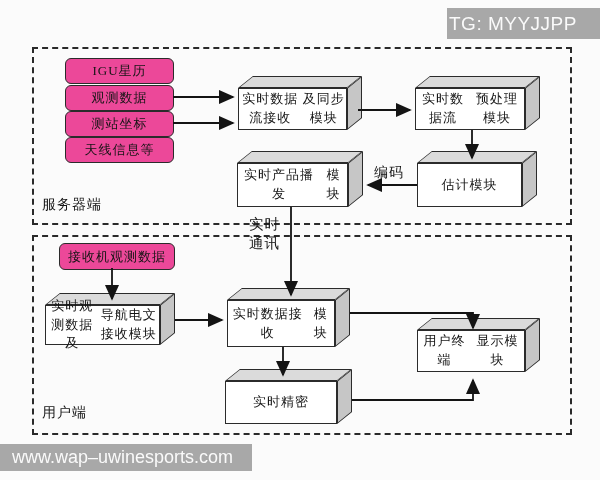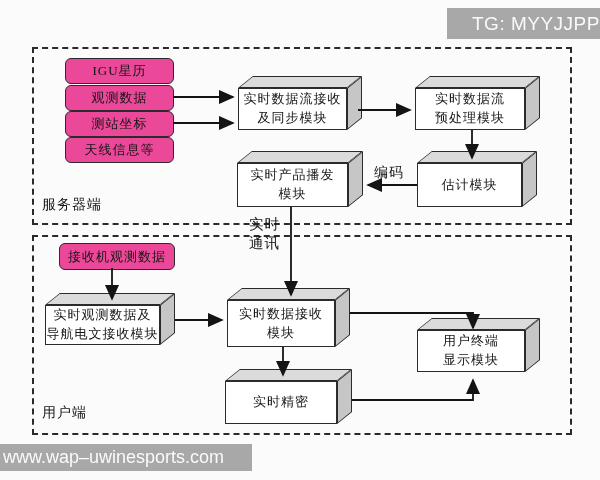--- a/index.html
+++ b/index.html
@@ -13,21 +13,21 @@
   .section-label{position:absolute;font-size:14px;z-index:4;letter-spacing:1px;}
 
   
   .pill{position:absolute;background:#ec4899;border:1.5px solid #2b2b2b;border-radius:6px;
         display:flex;align-items:center;justify-content:center;font-size:13px;z-index:2;
         letter-spacing:1px;}
 
   
   .box3d{position:absolute;z-index:2;}
   .box3d .front{position:absolute;left:0;top:0;width:100%;height:100%;background:#fff;
-        border:1.6px solid #2b2b2b;box-sizing:border-box;display:flex;flex-direction:column;
+        border:1.6px solid #2b2b2b;box-sizing:border-box;display:flex;flex-direction:row;
         align-items:center;justify-content:center;font-size:13px;line-height:1.45;z-index:2;
         text-align:center;letter-spacing:1px;}
   .box3d .top{position:absolute;left:0;top:-12px;width:100%;height:12px;background:#dbdbdb;
         border:1.2px solid #2b2b2b;box-sizing:border-box;transform:skewX(-51.34deg);
         transform-origin:0 100%;z-index:1;}
   .box3d .side{position:absolute;right:-15px;top:0;width:15px;height:100%;background:#c6c6c6;
         border:1.2px solid #2b2b2b;box-sizing:border-box;transform:skewY(-38.66deg);
         transform-origin:0 0;z-index:1;}
 
   
@@ -35,23 +35,23 @@
   #connectors line,#connectors polyline{stroke:#141414;stroke-width:1.8;fill:none;}
 
   
   .float-label{position:absolute;font-size:14px;z-index:4;letter-spacing:1px;}
   #link-label{left:249px;top:215px;width:88px;display:flex;justify-content:space-between;
         font-size:14.5px;flex-direction:column;}
 
   
   .wm{position:absolute;background:#a8a8a8;color:#fafafa;display:flex;align-items:center;
       z-index:5;font-family:"Liberation Sans","DejaVu Sans",sans-serif;}
-  #wm-top{right:0;top:8px;width:153px;height:31px;font-size:19px;padding-left:25px;
+  #wm-top{right:0;top:8px;width:153px;height:31px;font-size:19px;padding-left:2px;
       letter-spacing:0.5px;box-sizing:border-box;}
-  #wm-bottom{left:0;top:444px;width:252px;height:27px;font-size:18px;padding-left:3px;
+  #wm-bottom{left:0;top:444px;width:252px;height:27px;font-size:18px;padding-left:12px;
       box-sizing:border-box;white-space:nowrap;}
 </style>
 </head>
 <body>
 
 <div id="stage">
 
   <div class="section" id="server-frame"></div>
   <div class="section" id="user-frame"></div>
 

